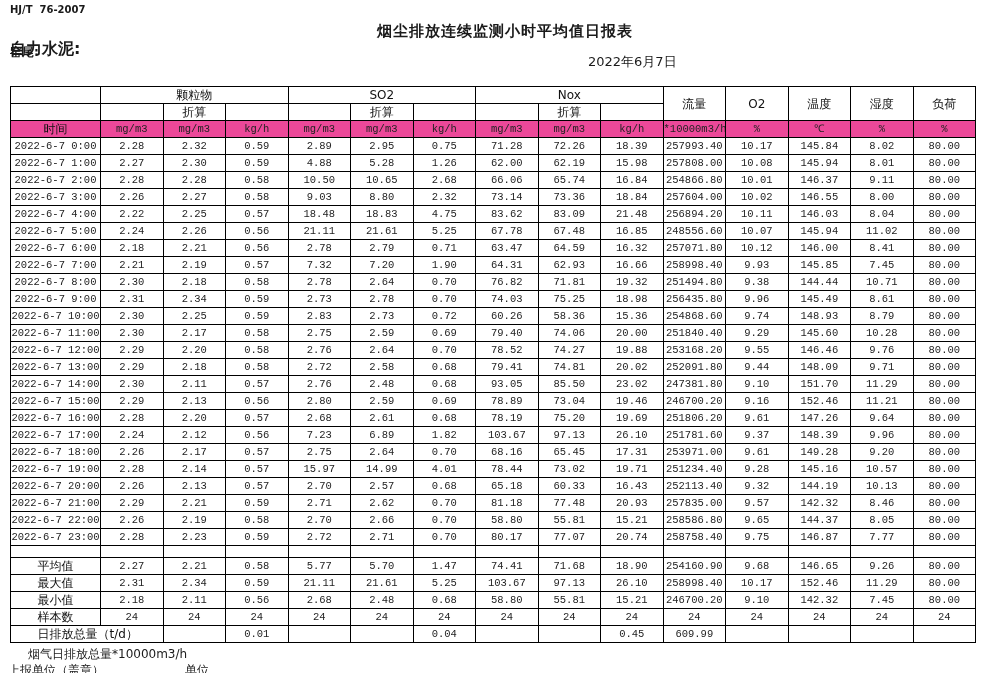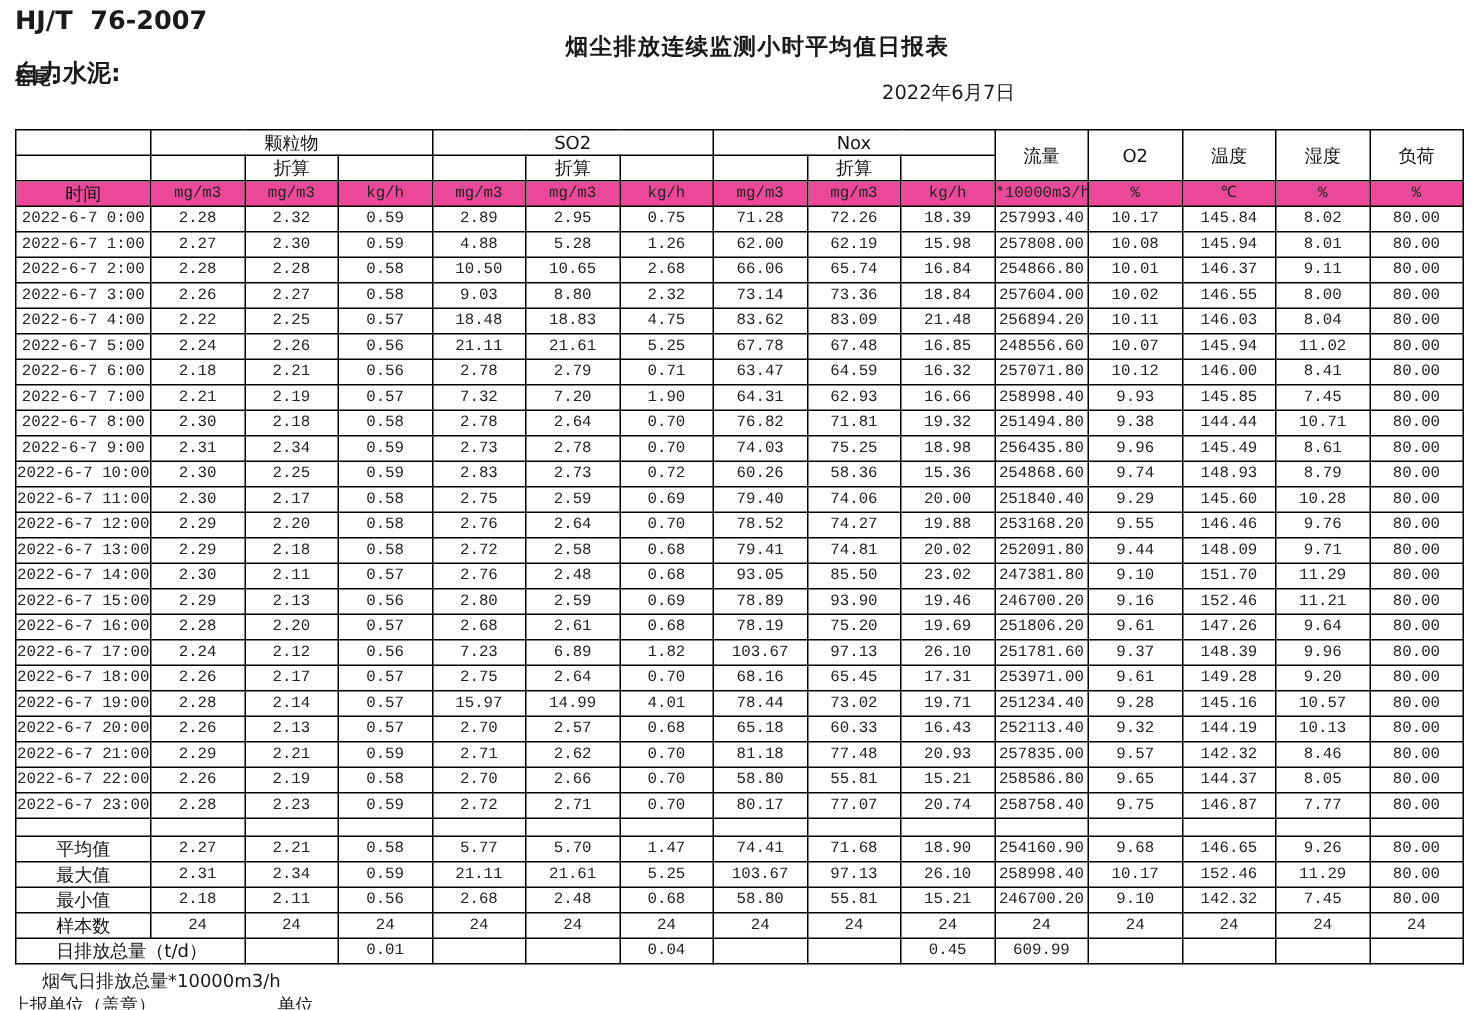--- a/index.html
+++ b/index.html
@@ -1,20 +1,20 @@
 <!DOCTYPE html>
 <html><head>
 <meta charset="utf-8">
 <style>
   html,body{margin:0;padding:0;}
   body{
     width:986px;height:673px;position:relative;background:#ffffff;
     font-family:"DejaVu Sans","Liberation Sans",sans-serif;color:#1a1a1a;overflow:hidden;
   }
-  .std{position:absolute;left:10px;top:4px;font-size:17px;font-weight:bold;white-space:pre;}
+  .std{position:absolute;left:10px;top:4px;font-size:10px;font-weight:bold;white-space:pre;}
   .title{position:absolute;left:0;top:22px;width:100%;text-align:center;font-size:15px;font-weight:bold;letter-spacing:1px;padding-left:12px;}
   .company{position:absolute;left:10px;top:39px;font-size:16px;font-weight:bold;}
   .location{position:absolute;left:10px;top:44px;font-size:12px;font-weight:bold;}
   .date{position:absolute;left:588px;top:53px;font-size:13px;}
   table.report{
     position:absolute;left:10px;top:86px;width:965px;
     border-collapse:collapse;table-layout:fixed;
   }
   table.report td,table.report th{
     border:1px solid #000;padding:0;height:16px;line-height:16px;
@@ -344,21 +344,21 @@
       </tr>
       <tr>
         <td>2022-6-7 15:00</td>
         <td>2.29</td>
         <td>2.13</td>
         <td>0.56</td>
         <td>2.80</td>
         <td>2.59</td>
         <td>0.69</td>
         <td>78.89</td>
-        <td>93.90</td>
+        <td>73.04</td>
         <td>19.46</td>
         <td>246700.20</td>
         <td>9.16</td>
         <td>152.46</td>
         <td>11.21</td>
         <td>80.00</td>
       </tr>
       <tr>
         <td>2022-6-7 16:00</td>
         <td>2.28</td>

